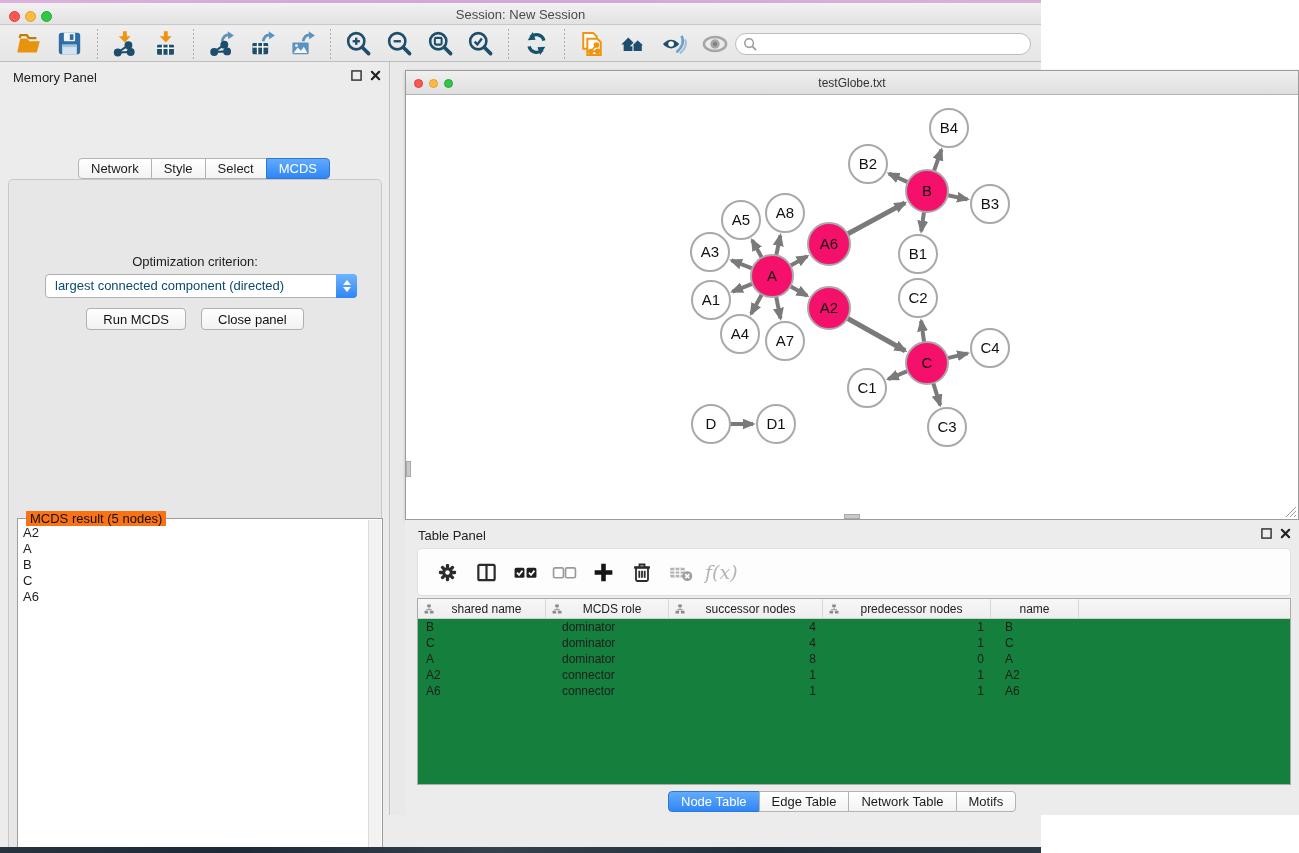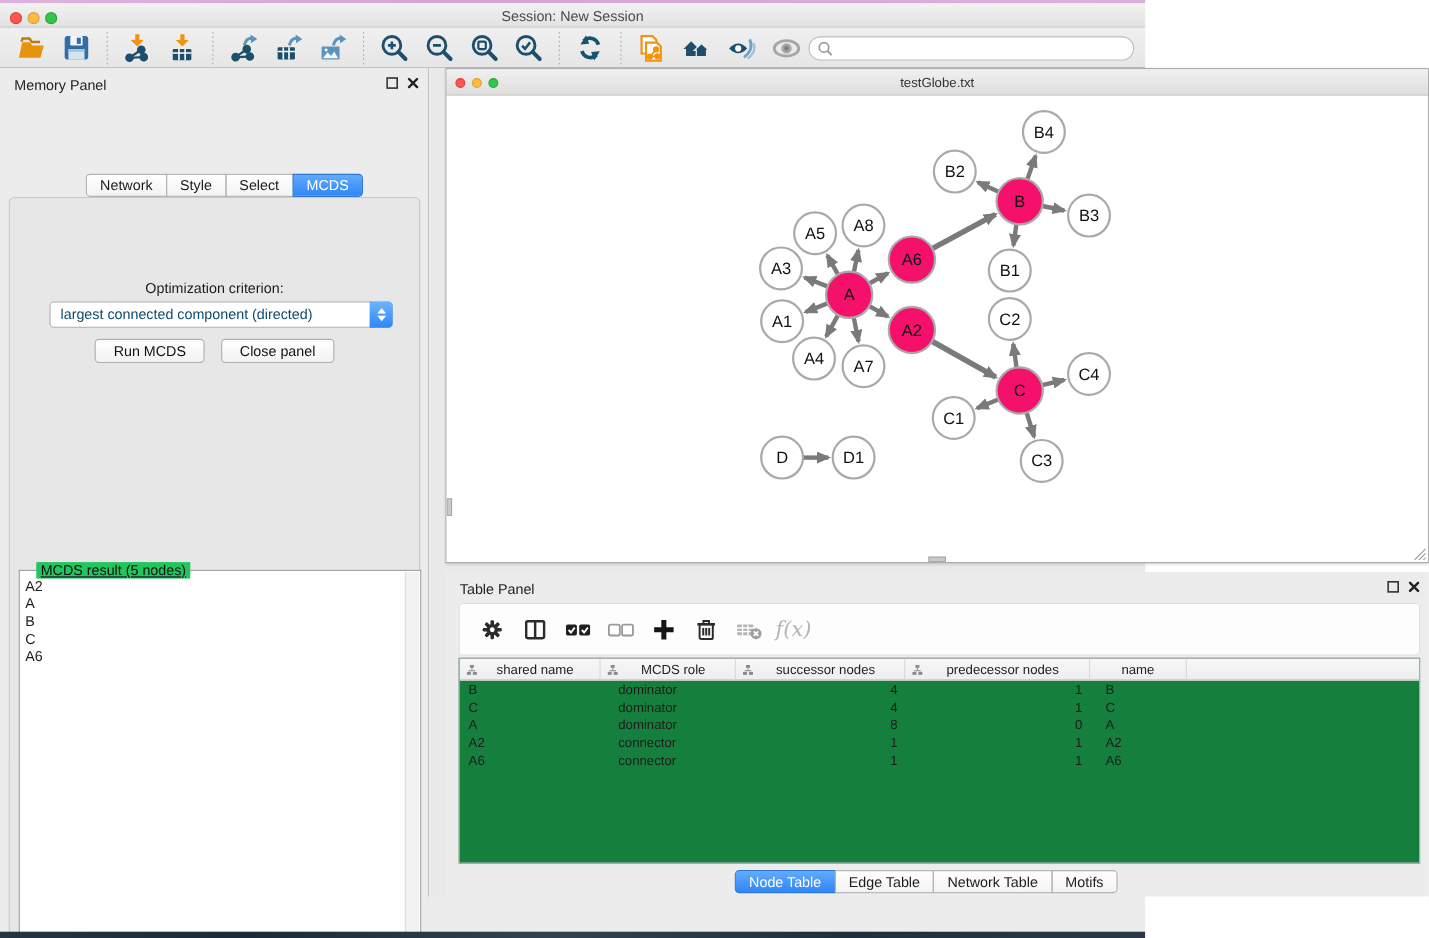--- a/index.html
+++ b/index.html
@@ -59,32 +59,32 @@
   .dd-step .up { width:0; height:0; border-left:4px solid transparent; border-right:4px solid transparent;
     border-bottom:5px solid #fff; }
   .dd-step .down { width:0; height:0; border-left:4px solid transparent; border-right:4px solid transparent;
     border-top:5px solid #fff; }
   .btn-row { position:absolute; left:0; top:128px; width:100%; display:flex; justify-content:center; gap:15px; }
   .mac-btn { height:22px; padding:0 16px; background:linear-gradient(#ffffff,#f2f2f2);
     border:1px solid #b0b0b0; border-radius:4px; font-size:13px; color:#111;
     font-family:"Liberation Sans","DejaVu Sans",sans-serif; }
   .result-box { position:absolute; left:8px; top:338px; width:366px; height:343px;
     background:#fff; border:1px solid #9c9c9c; }
-  .result-legend { position:absolute; left:15px; top:-8px; background:#22c55e; padding:0 4px;
-    font-size:13px; color:#111;text-decoration:underline; }
+  .result-legend { position:absolute; left:8px; top:-8px; background:#f97316; padding:0 4px;
+    font-size:13px; color:#111; }
   .result-list { position:absolute; left:2px; top:6px; right:15px; bottom:2px; overflow:hidden; }
   .result-item { font-size:13px; line-height:16px; padding-left:3px; }
   .result-scroll { position:absolute; right:1px; top:1px; width:13px; bottom:1px;
     background:#f2f2f2; border-left:1px solid #ddd; }
 
   
   .right-bg { position:absolute; left:391px; top:62px; right:0; bottom:38px; background:#e9e9e9; }
 
   
-  .net-window { position:absolute; left:405px; top:62px; width:894px; height:450px;
+  .net-window { position:absolute; left:405px; top:70px; width:894px; height:450px;
     background:#fff; border:1px solid #9b9b9b; box-shadow:0 1px 3px rgba(0,0,0,.18); }
   .net-titlebar { position:absolute; left:0; top:0; width:100%; height:24px;
     background:linear-gradient(#f0f0f0,#dedede); border-bottom:1px solid #b3b3b3; }
   .mtl { position:absolute; top:8px; width:9px; height:9px; border-radius:50%; }
   .mtl.red { left:8px;  background:#fc5753; border:1px solid #df3e38; }
   .mtl.yel { left:23px; background:#fdbc40; border:1px solid #de9f34; }
   .mtl.grn { left:38px; background:#33c748; border:1px solid #27a538; }
   .net-title { position:absolute; left:0; right:0; top:5px; text-align:center; font-size:12px; color:#333; }
   .net-canvas { position:absolute; left:0; top:24px; right:0; bottom:0; background:#fff; overflow:hidden; }
   .grip { position:absolute; right:1px; bottom:1px; }

